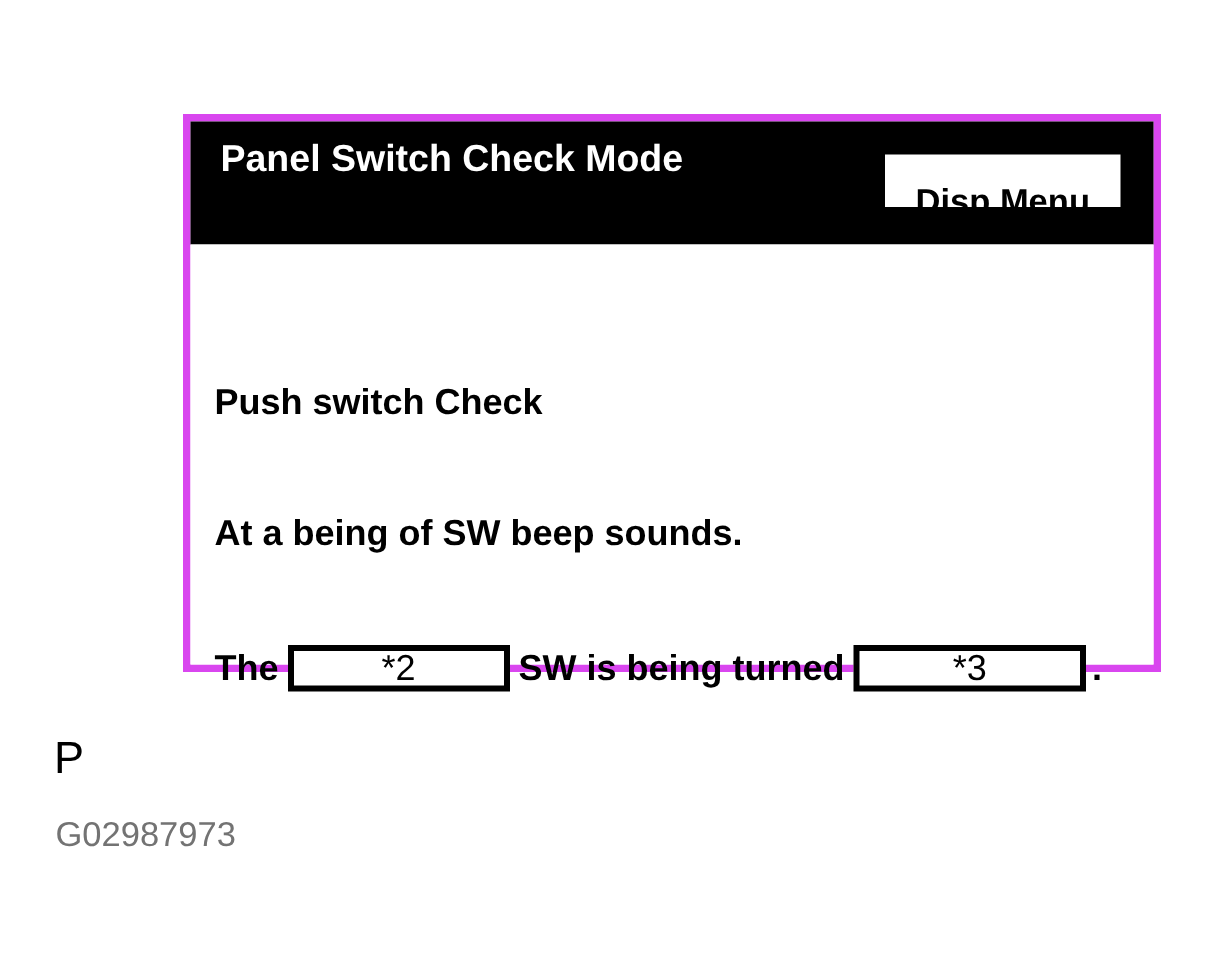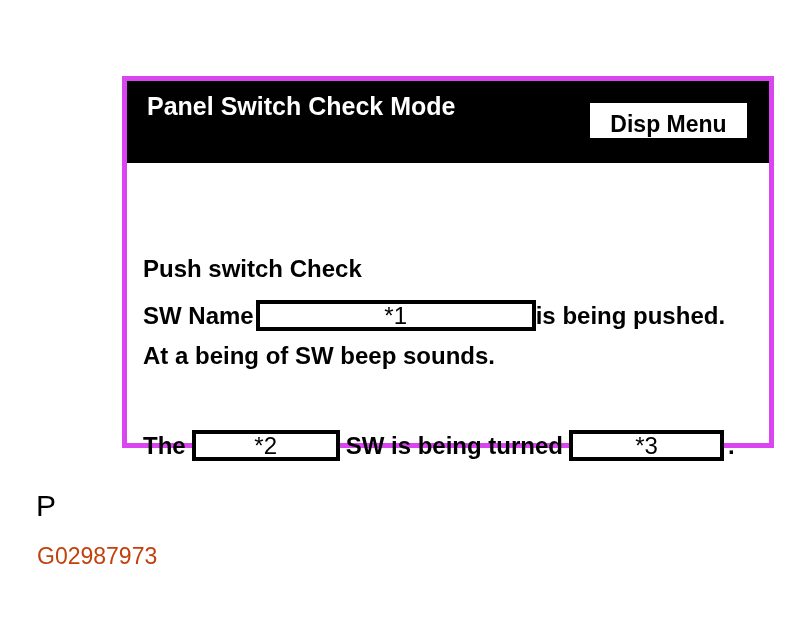--- a/index.html
+++ b/index.html
@@ -59,21 +59,21 @@
     background: #ffffff;
     color: #000000;
     border: 0;
     box-sizing: border-box;
     font-family: "Liberation Sans", "DejaVu Sans", sans-serif;
     font-size: 23px;
     font-weight: bold;
     line-height: 35px;
     text-align: center;
     white-space: nowrap;
-    padding: 4px;
+    padding: 14px;
   }
 
   
   #panel-body {
     position: absolute;
     left: 0;
     top: 82px;
     right: 0;
     bottom: 0;
     background: #ffffff;
@@ -125,46 +125,41 @@
     font-size: 30px;
     color: #000000;
     line-height: 1;
     white-space: nowrap;
   }
   #caption-code {
     position: absolute;
     left: 37px;
     top: 545px;
     font-size: 23px;
-    color: #c2410c;
+    color: #737373;
     line-height: 1;
     white-space: nowrap;
   }
 </style>
 </head>
 <body>
 
 <div id="display-panel">
 
   <div id="panel-header">
     <div id="panel-title">Panel Switch Check Mode</div>
     <div id="disp-menu-button">Disp Menu</div>
   </div>
 
   <div id="panel-body">
 
     <div class="body-line" id="line-push-check">
       <span>Push switch Check</span>
     </div>
 
-    <div class="body-line" id="line-sw-name">
-      <span class="gap-after">SW Name</span>
-      <span class="value-box" id="box-sw-name">*1</span>
-      <span>is being pushed.</span>
-    </div>
 
     <div class="body-line" id="line-beep">
       <span>At a being of SW beep sounds.</span>
     </div>
 
 
     <div class="body-line" id="line-the-sw">
       <span>The</span>
       <span class="value-box" id="box-rotary-name">*2</span>
       <span>SW is being turned</span>

